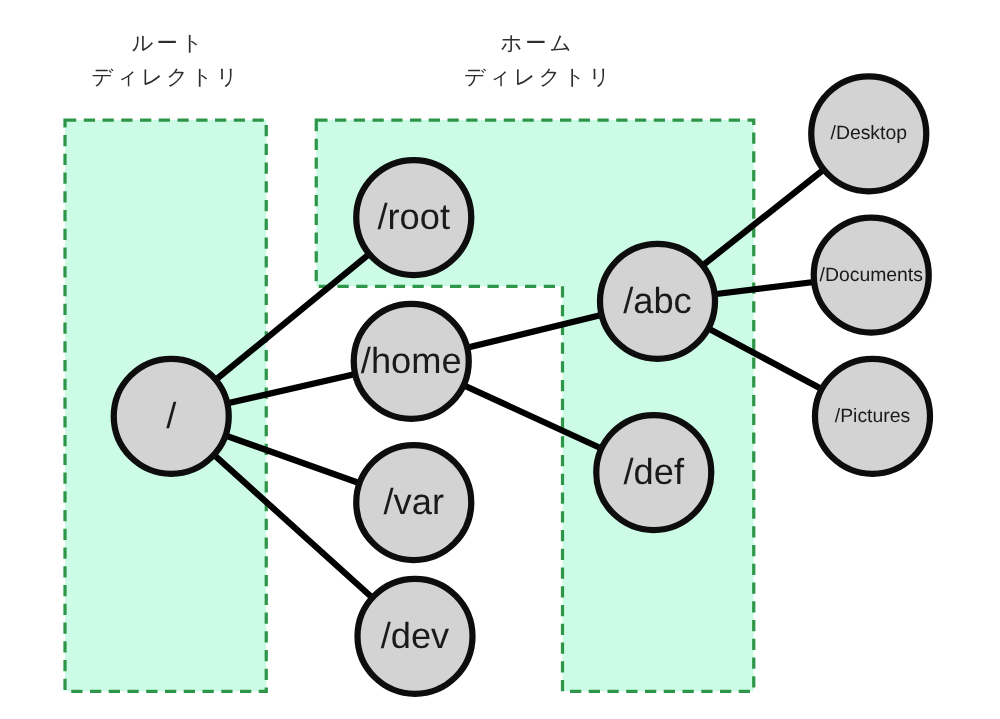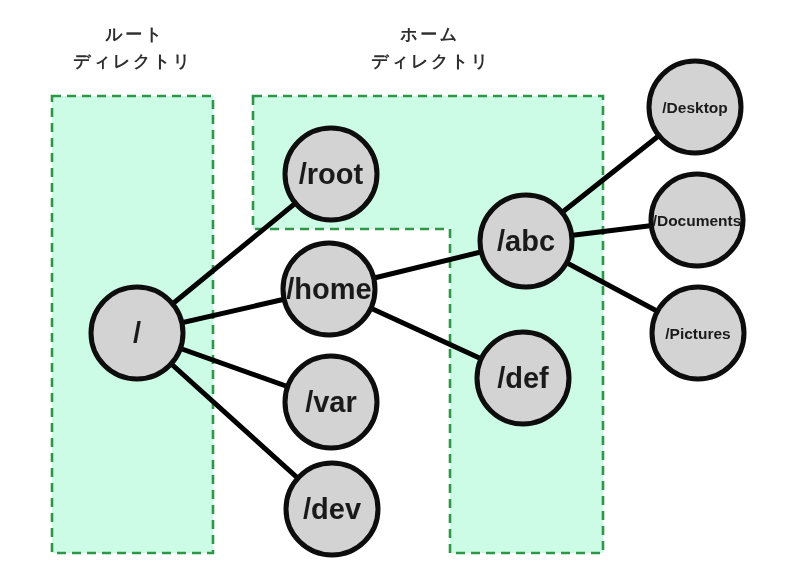--- a/index.html
+++ b/index.html
@@ -7,21 +7,20 @@
     padding: 0;
     background: #ffffff;
     font-family: "Liberation Sans", "DejaVu Sans", sans-serif;
   }
   .canvas {
     position: relative;
     width: 800px;
     height: 575px;
     background: #ffffff;
     overflow: hidden;
-    font-weight: bold;
   }
   svg { display: block; }
   .region {
     fill: #ccfce6;
     stroke: #2e9648;
     stroke-width: 2.6;
     stroke-dasharray: 9 6;
   }
   .edge {
     stroke: #000000;

